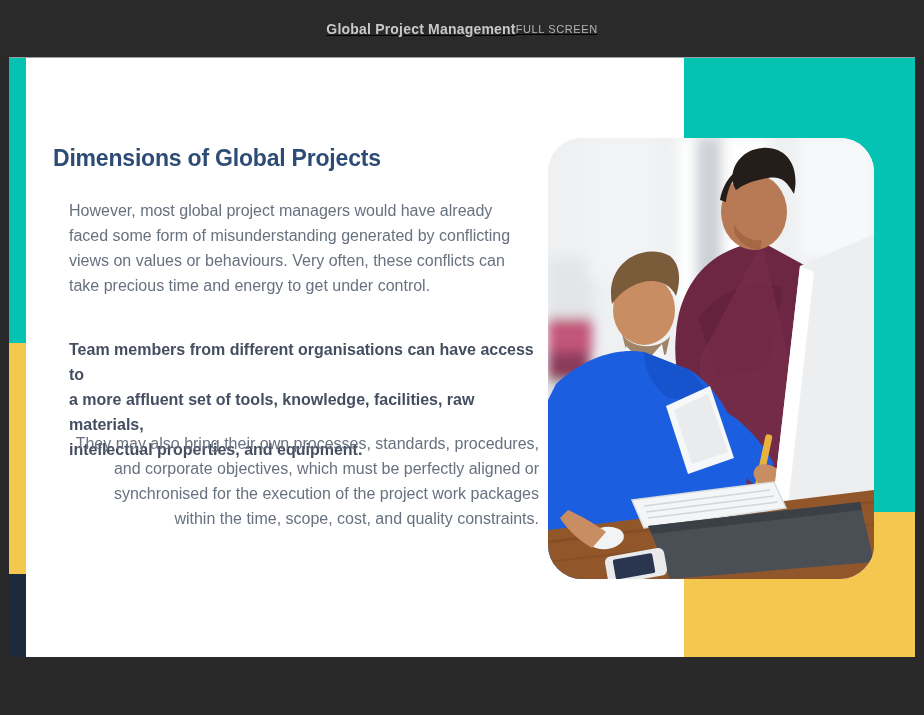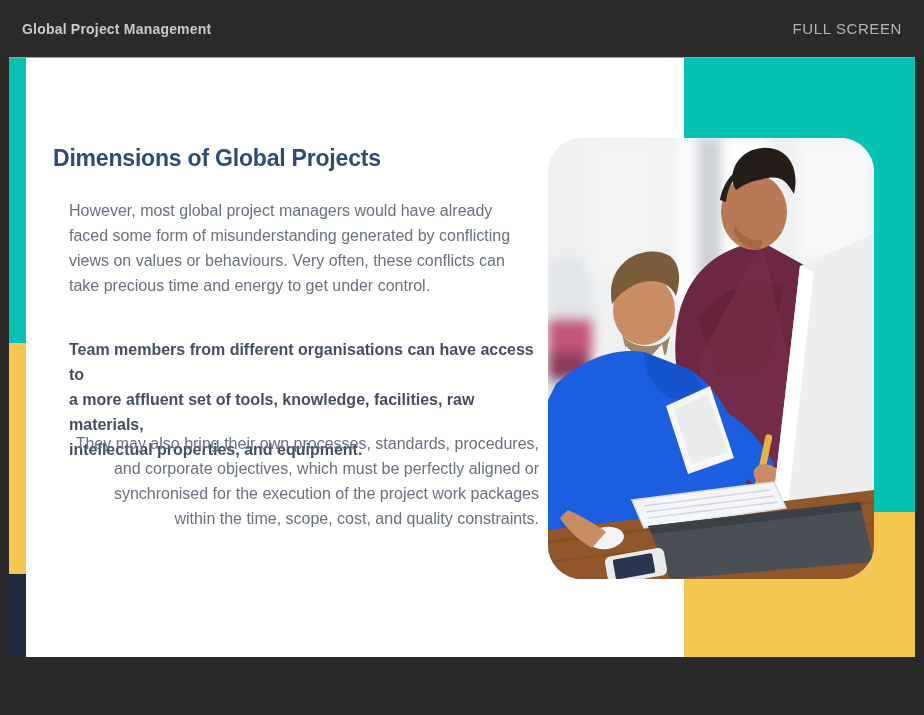--- a/index.html
+++ b/index.html
@@ -5,23 +5,23 @@
   :root{
     --teal:#05c3b3; --yellow:#f4c84e; --navy:#1d2a3c;
     --heading-blue:#2d4c75; --progress-blue:#4c80c2;
   }
   *{margin:0;padding:0;box-sizing:border-box;}
   body{font-family:"Liberation Sans",sans-serif;background:#1a1a1a;}
   .app{position:relative;width:924px;height:715px;background:#292929;overflow:hidden;}
 
   
   .topbar{position:absolute;left:0;top:0;width:924px;height:57px;background:#2a2a2b;
-          display:flex;align-items:center;justify-content:space-between;padding:0 22px 0 22px;}
+          display:flex;align-items:center;justify-content:center;padding:0 22px 0 22px;text-decoration:underline;}
   .course-title{color:#c9c9c9;font-size:14px;font-weight:600;letter-spacing:.2px;}
-  .fullscreen-btn{color:#b4b4b4;font-size:15px;letter-spacing:.6px;background:none;border:none;
+  .fullscreen-btn{color:#b4b4b4;font-size:11px;letter-spacing:.6px;background:none;border:none;
           font-family:inherit;cursor:pointer;padding:4px 0;}
 
   
   .stage{position:absolute;left:9px;top:57px;width:906px;height:600px;background:#ffffff;
          border-top:1px solid #9aa0a6;}
   .accent{position:absolute;}
   .accent.left-teal{left:0;top:0;width:17px;height:285px;background:var(--teal);}
   .accent.left-yellow{left:0;top:285px;width:17px;height:231px;background:var(--yellow);}
   .accent.left-navy{left:0;top:516px;width:17px;height:83px;background:var(--navy);}
   .accent.right-teal{left:675px;top:0;width:231px;height:454px;background:var(--teal);}

